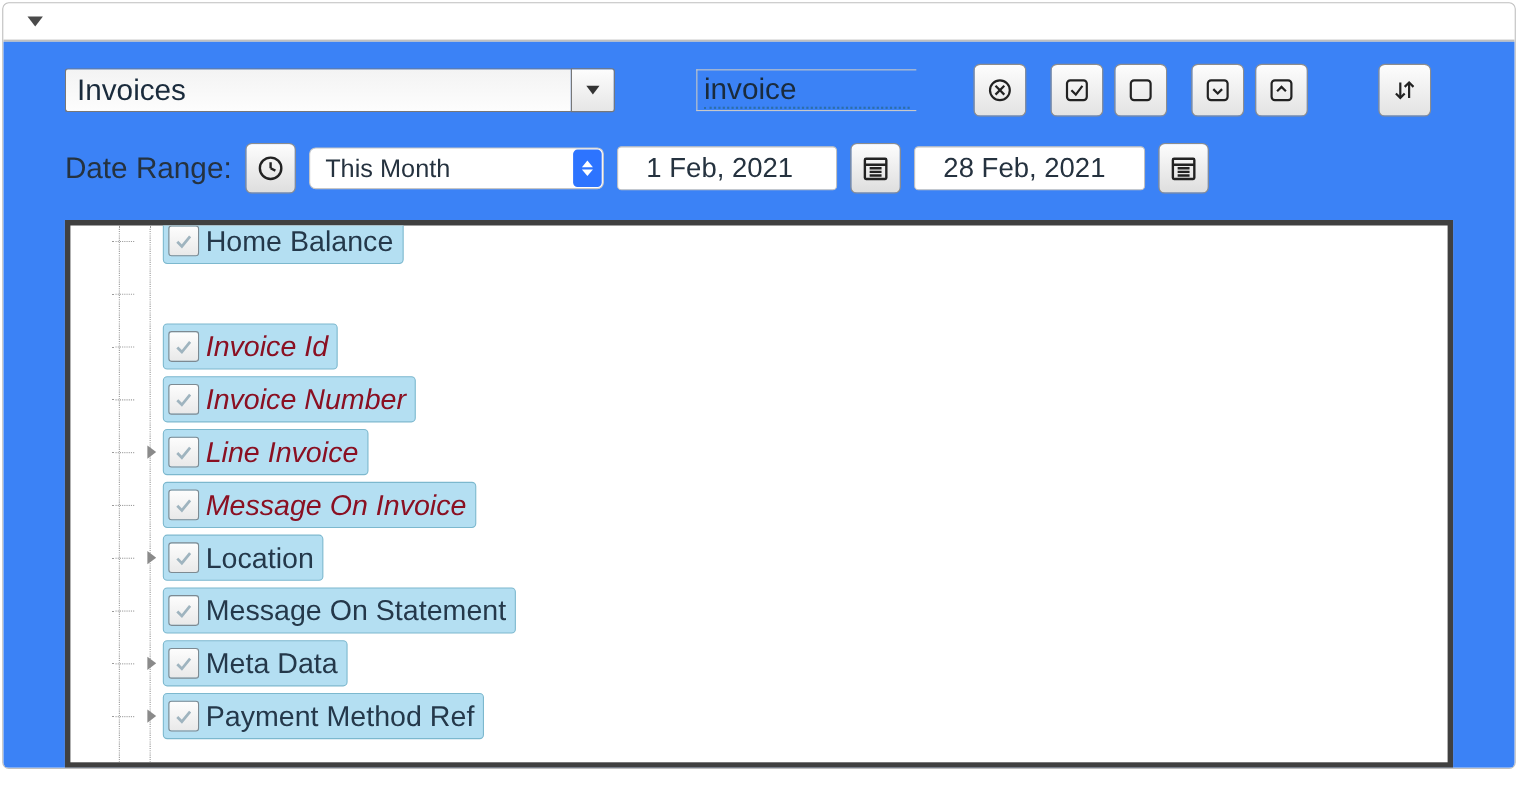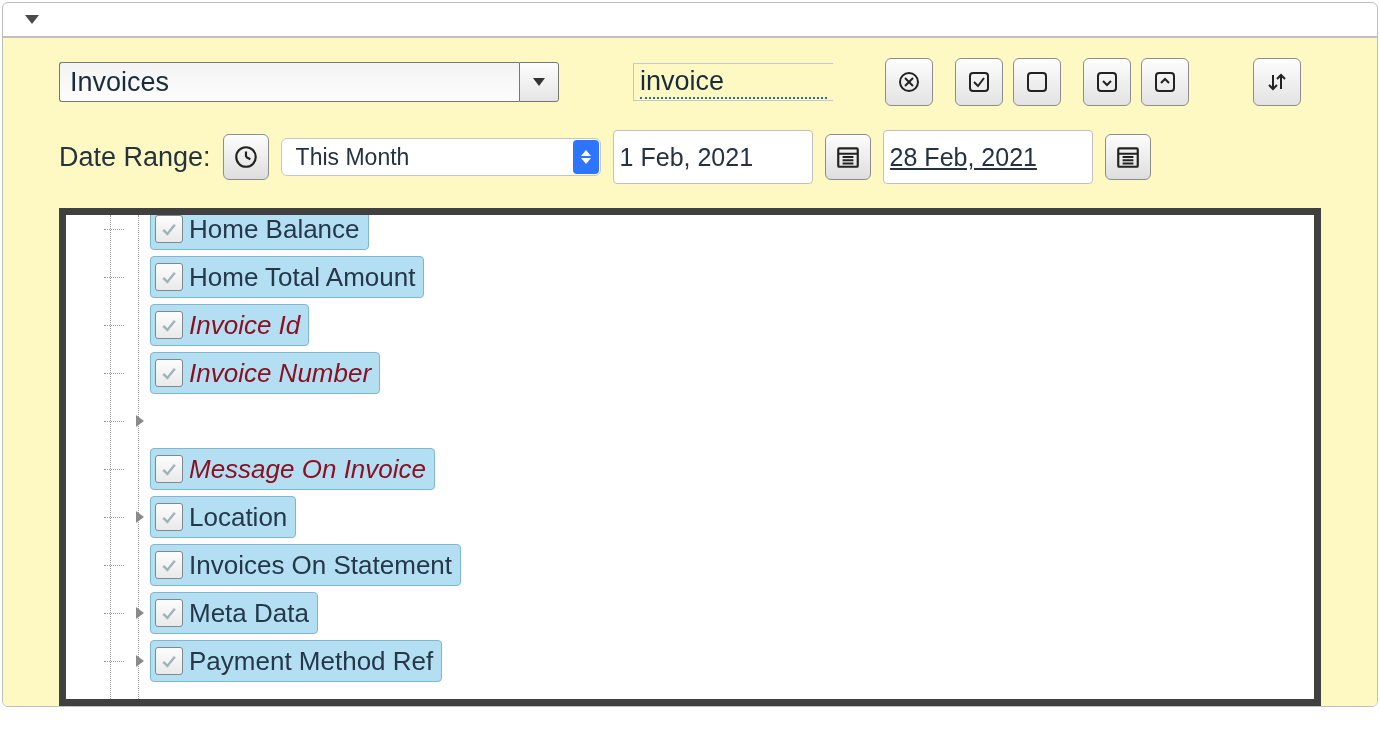--- a/index.html
+++ b/index.html
@@ -1,41 +1,41 @@
 <!DOCTYPE html>
 <html><head>
 <meta charset="utf-8">
 <style>
   html,body{margin:0;padding:0;font-family:-apple-system,BlinkMacSystemFont,"Segoe UI",Arial,sans-serif;color:#1a2b3c;background:#fff}
   *{box-sizing:border-box}
   .panel{border:1px solid #bfbfbf;border-radius:6px;margin:2px;overflow:hidden}
   .panel-header{display:flex;align-items:center;gap:14px;padding:8px 16px 12px 22px;border-bottom:2px solid #bfbfbf;font-size:27px;font-weight:400;color:#25323f}
   .disclosure{width:0;height:0;border-left:7px solid transparent;border-right:7px solid transparent;border-top:9px solid #4a4a4a;margin-top:4px}
-  .panel-body{background:#fef9c3;padding:20px 0 0 56px}
+  .panel-body{background:#3b82f6;padding:20px 0 0 56px}
   .row{display:flex;align-items:center;gap:22px;margin-bottom:24px}
   .combo{display:flex;align-items:stretch;height:40px}
   .combo-input{width:460px;border:1px solid #777;border-right:none;border-radius:3px 0 0 3px;font-size:27px;padding:2px 10px;background:linear-gradient(#f3f3f3,#fdfdfd);color:#1a2b3c;outline:none}
   .combo-btn{width:40px;border:1px solid #777;border-radius:0 3px 3px 0;background:linear-gradient(#fdfdfd,#e6e6e6);display:flex;align-items:center;justify-content:center;cursor:pointer}
   .combo-btn .tri{width:0;height:0;border-left:6px solid transparent;border-right:6px solid transparent;border-top:8px solid #333}
   .filter-wrap{width:200px;border:1px solid #c8c8c8;border-right:none;padding:0 6px;height:38px;display:flex;align-items:flex-start}
   .filter-input{border:none;outline:none;font-size:27px;width:100%;color:#1a2b3c;border-bottom:2px dotted #2d6ea8;padding:0;margin-top:2px;background:transparent}
   .iconbtn{width:48px;height:48px;border:1px solid #8d8d8d;border-radius:6px;background:linear-gradient(#fdfdfd,#e3e3e3);display:flex;align-items:center;justify-content:center;cursor:pointer;font-size:22px;color:#222}
   .iconbtn svg{width:24px;height:24px;stroke:#222;fill:none;stroke-width:2}
   .grp{display:flex;gap:10px}
   .label{font-size:27px;color:#25323f;margin-right:0}
   .squarebtn{width:46px;height:46px;border:1px solid #8d8d8d;border-radius:6px;background:linear-gradient(#fdfdfd,#dedede);display:flex;align-items:center;justify-content:center;cursor:pointer}
   .squarebtn svg{width:26px;height:26px;stroke:#222;fill:none;stroke-width:2}
-  .mac-select{position:relative;width:320px;height:38px}
+  .mac-select{position:relative;width:268px;height:38px}
   .mac-select-field{width:100%;height:100%;border:1px solid #c6c6c6;border-radius:6px;padding:4px 42px 4px 14px;font-size:23px;color:#25323f;background:#fff;outline:none}
   .mac-select-arrows{position:absolute;right:2px;top:2px;bottom:2px;width:26px;background:#2d74ff;border-radius:4px;display:flex;flex-direction:column;align-items:center;justify-content:center;gap:2px}
   .mac-select-arrows .up,.mac-select-arrows .dn{width:0;height:0;border-left:5px solid transparent;border-right:5px solid transparent}
   .mac-select-arrows .up{border-bottom:6px solid #fff}
   .mac-select-arrows .dn{border-top:6px solid #fff}
-  .date-input{width:200px;height:54px;border:1px solid #c0c0c0;border-radius:4px;font-size:25px;padding:4px 6px;color:#25323f;outline:none}
-  .tree-container{border:7px solid #404040;margin:4px 56px 0 0;height:498px;overflow:hidden;position:relative;background:#fff}
+  .date-input{width:200px;height:40px;border:1px solid #c0c0c0;border-radius:4px;font-size:25px;padding:4px 26px;color:#25323f;outline:none}
+  .tree-container{border:5px solid #404040;margin:4px 56px 0 0;height:498px;overflow:hidden;position:relative;background:#fff}
   .tree-inner{position:absolute;left:38px;top:-10px}
   .vline{position:absolute;left:44px;top:0;bottom:0;border-left:1px dotted #9a9a9a}
   .vline2{position:absolute;left:72px;top:0;bottom:0;border-left:1px dotted #9a9a9a}
   .node{display:flex;align-items:center;height:48px;margin-bottom:0}
   .connector{width:28px;height:48px;position:relative;flex:none}
   .connector::before{content:"";position:absolute;left:0;top:24px;width:20px;border-top:1px dotted #9a9a9a}
   .exp{width:16px;height:16px;flex:none;margin-right:2px;display:flex;align-items:center;justify-content:center}
   .exp .tri{width:0;height:0;border-top:6px solid transparent;border-bottom:6px solid transparent;border-left:8px solid #8a8a8a}
   .chip{display:inline-flex;align-items:center;background:#b4dff2;border:1px solid #7cb8ce;border-radius:4px;padding:2px 8px 2px 4px;gap:6px;height:42px}
   .chk{width:28px;height:28px;border:1px solid #7d8a92;border-radius:3px;background:linear-gradient(#fdfdfd,#e9e9e9);display:flex;align-items:center;justify-content:center;flex:none}
@@ -143,21 +143,21 @@
       <div class="squarebtn">
         <svg viewBox="0 0 24 24">
             <rect x="3" y="4" width="18" height="17" rx="1"></rect>
             <line x1="3" y1="9" x2="21" y2="9"></line>
             <line x1="7" y1="12" x2="17" y2="12"></line>
             <line x1="7" y1="15" x2="17" y2="15"></line>
             <line x1="7" y1="18" x2="17" y2="18"></line>
           </svg>
       </div>
 
-      <input class="date-input" style="width: 210px; text-decoration: underline;" value="28 Feb, 2021">
+      <input class="date-input" style="width: 210px;" value="28 Feb, 2021">
 
       <div class="squarebtn">
         <svg viewBox="0 0 24 24">
             <rect x="3" y="4" width="18" height="17" rx="1"></rect>
             <line x1="3" y1="9" x2="21" y2="9"></line>
             <line x1="7" y1="12" x2="17" y2="12"></line>
             <line x1="7" y1="15" x2="17" y2="15"></line>
             <line x1="7" y1="18" x2="17" y2="18"></line>
           </svg>
       </div>
@@ -175,28 +175,20 @@
                 <svg viewBox="0 0 24 24">
                   <polyline points="5 13 10 18 19 7" fill="none" stroke="#9fb4bf" stroke-width="3"></polyline>
                 </svg>
               </div>
               <span class="chip-label">Home Balance</span>
             </div>
           </div>
           <div class="node">
             <div class="connector"></div>
             <div class="exp"></div>
-            <div class="chip">
-              <div class="chk">
-                <svg viewBox="0 0 24 24">
-                  <polyline points="5 13 10 18 19 7" fill="none" stroke="#9fb4bf" stroke-width="3"></polyline>
-                </svg>
-              </div>
-              <span class="chip-label">Home Total Amount</span>
-            </div>
           </div>
           <div class="node">
             <div class="connector"></div>
             <div class="exp"></div>
             <div class="chip">
               <div class="chk">
                 <svg viewBox="0 0 24 24">
                   <polyline points="5 13 10 18 19 7" fill="none" stroke="#9fb4bf" stroke-width="3"></polyline>
                 </svg>
               </div>
@@ -213,20 +205,28 @@
                 </svg>
               </div>
               <span class="chip-label hl">Invoice Number</span>
             </div>
           </div>
           <div class="node">
             <div class="connector"></div>
             <div class="exp">
               <div class="tri"></div>
             </div>
+            <div class="chip">
+              <div class="chk">
+                <svg viewBox="0 0 24 24">
+                  <polyline points="5 13 10 18 19 7" fill="none" stroke="#9fb4bf" stroke-width="3"></polyline>
+                </svg>
+              </div>
+              <span class="chip-label hl">Line Invoice</span>
+            </div>
           </div>
           <div class="node">
             <div class="connector"></div>
             <div class="exp"></div>
             <div class="chip">
               <div class="chk">
                 <svg viewBox="0 0 24 24">
                   <polyline points="5 13 10 18 19 7" fill="none" stroke="#9fb4bf" stroke-width="3"></polyline>
                 </svg>
               </div>
@@ -249,21 +249,21 @@
           </div>
           <div class="node">
             <div class="connector"></div>
             <div class="exp"></div>
             <div class="chip">
               <div class="chk">
                 <svg viewBox="0 0 24 24">
                   <polyline points="5 13 10 18 19 7" fill="none" stroke="#9fb4bf" stroke-width="3"></polyline>
                 </svg>
               </div>
-              <span class="chip-label">Invoices On Statement</span>
+              <span class="chip-label">Message On Statement</span>
             </div>
           </div>
           <div class="node">
             <div class="connector"></div>
             <div class="exp">
               <div class="tri"></div>
             </div>
             <div class="chip">
               <div class="chk">
                 <svg viewBox="0 0 24 24">

